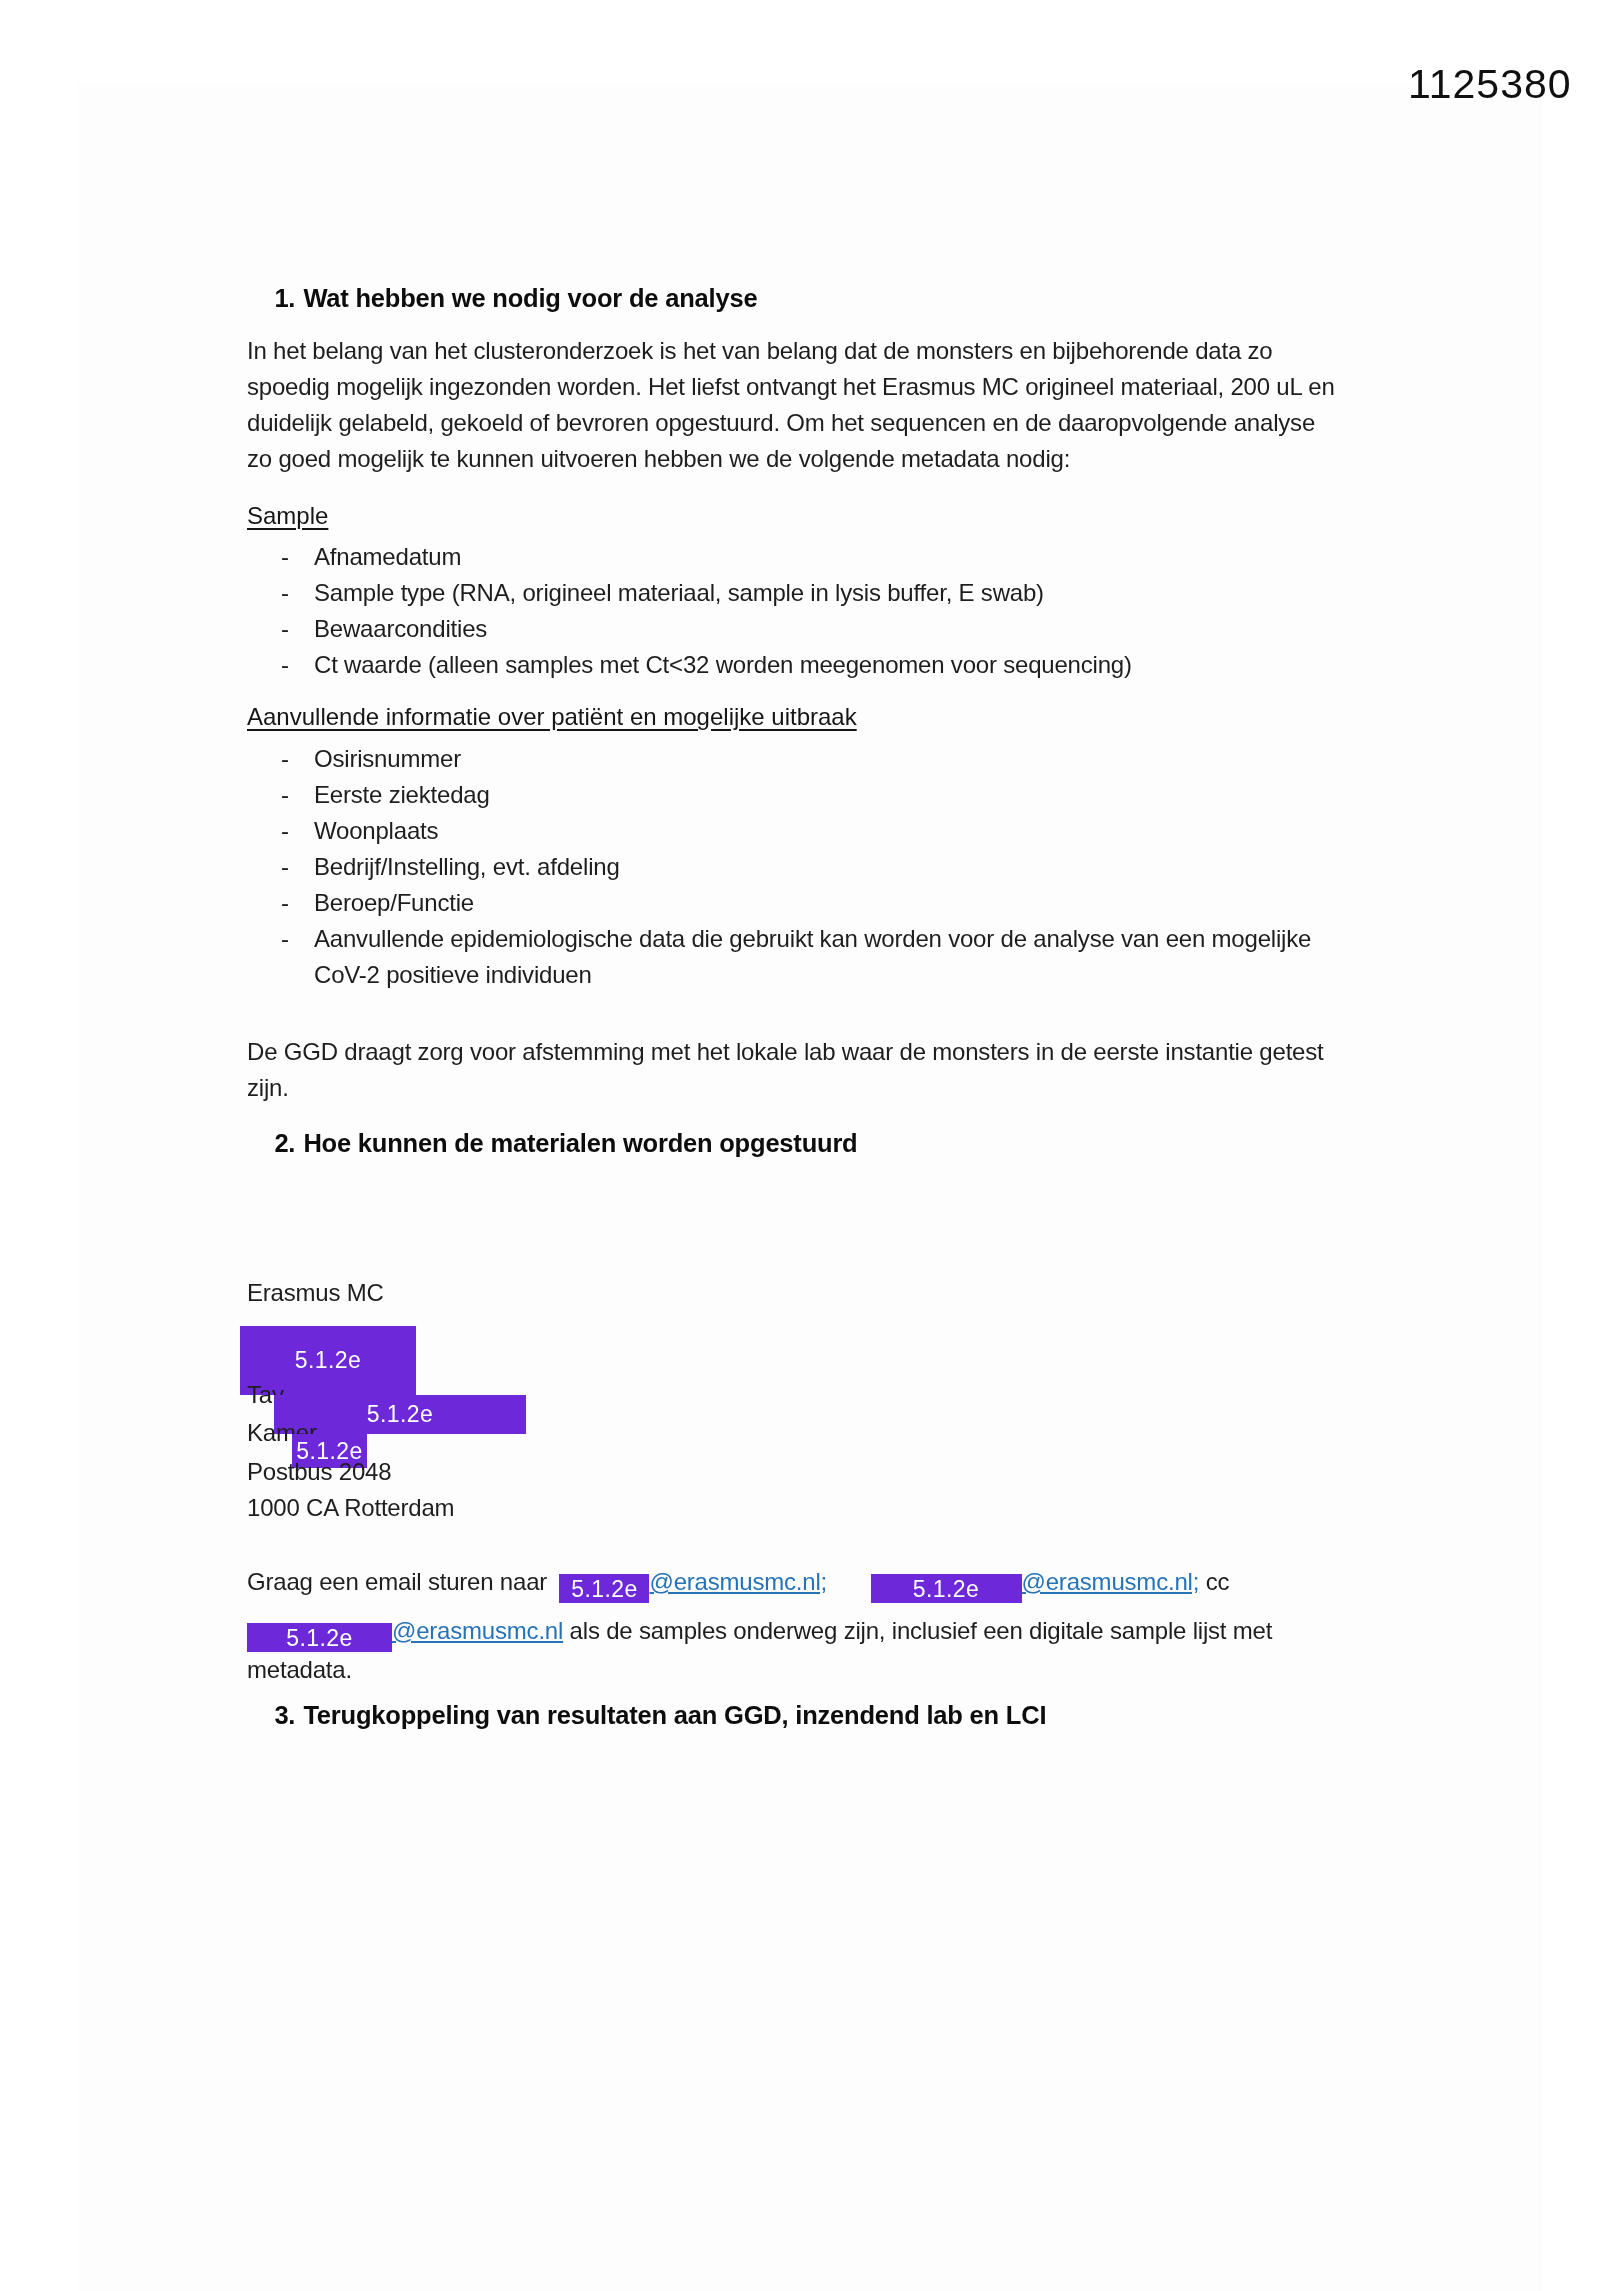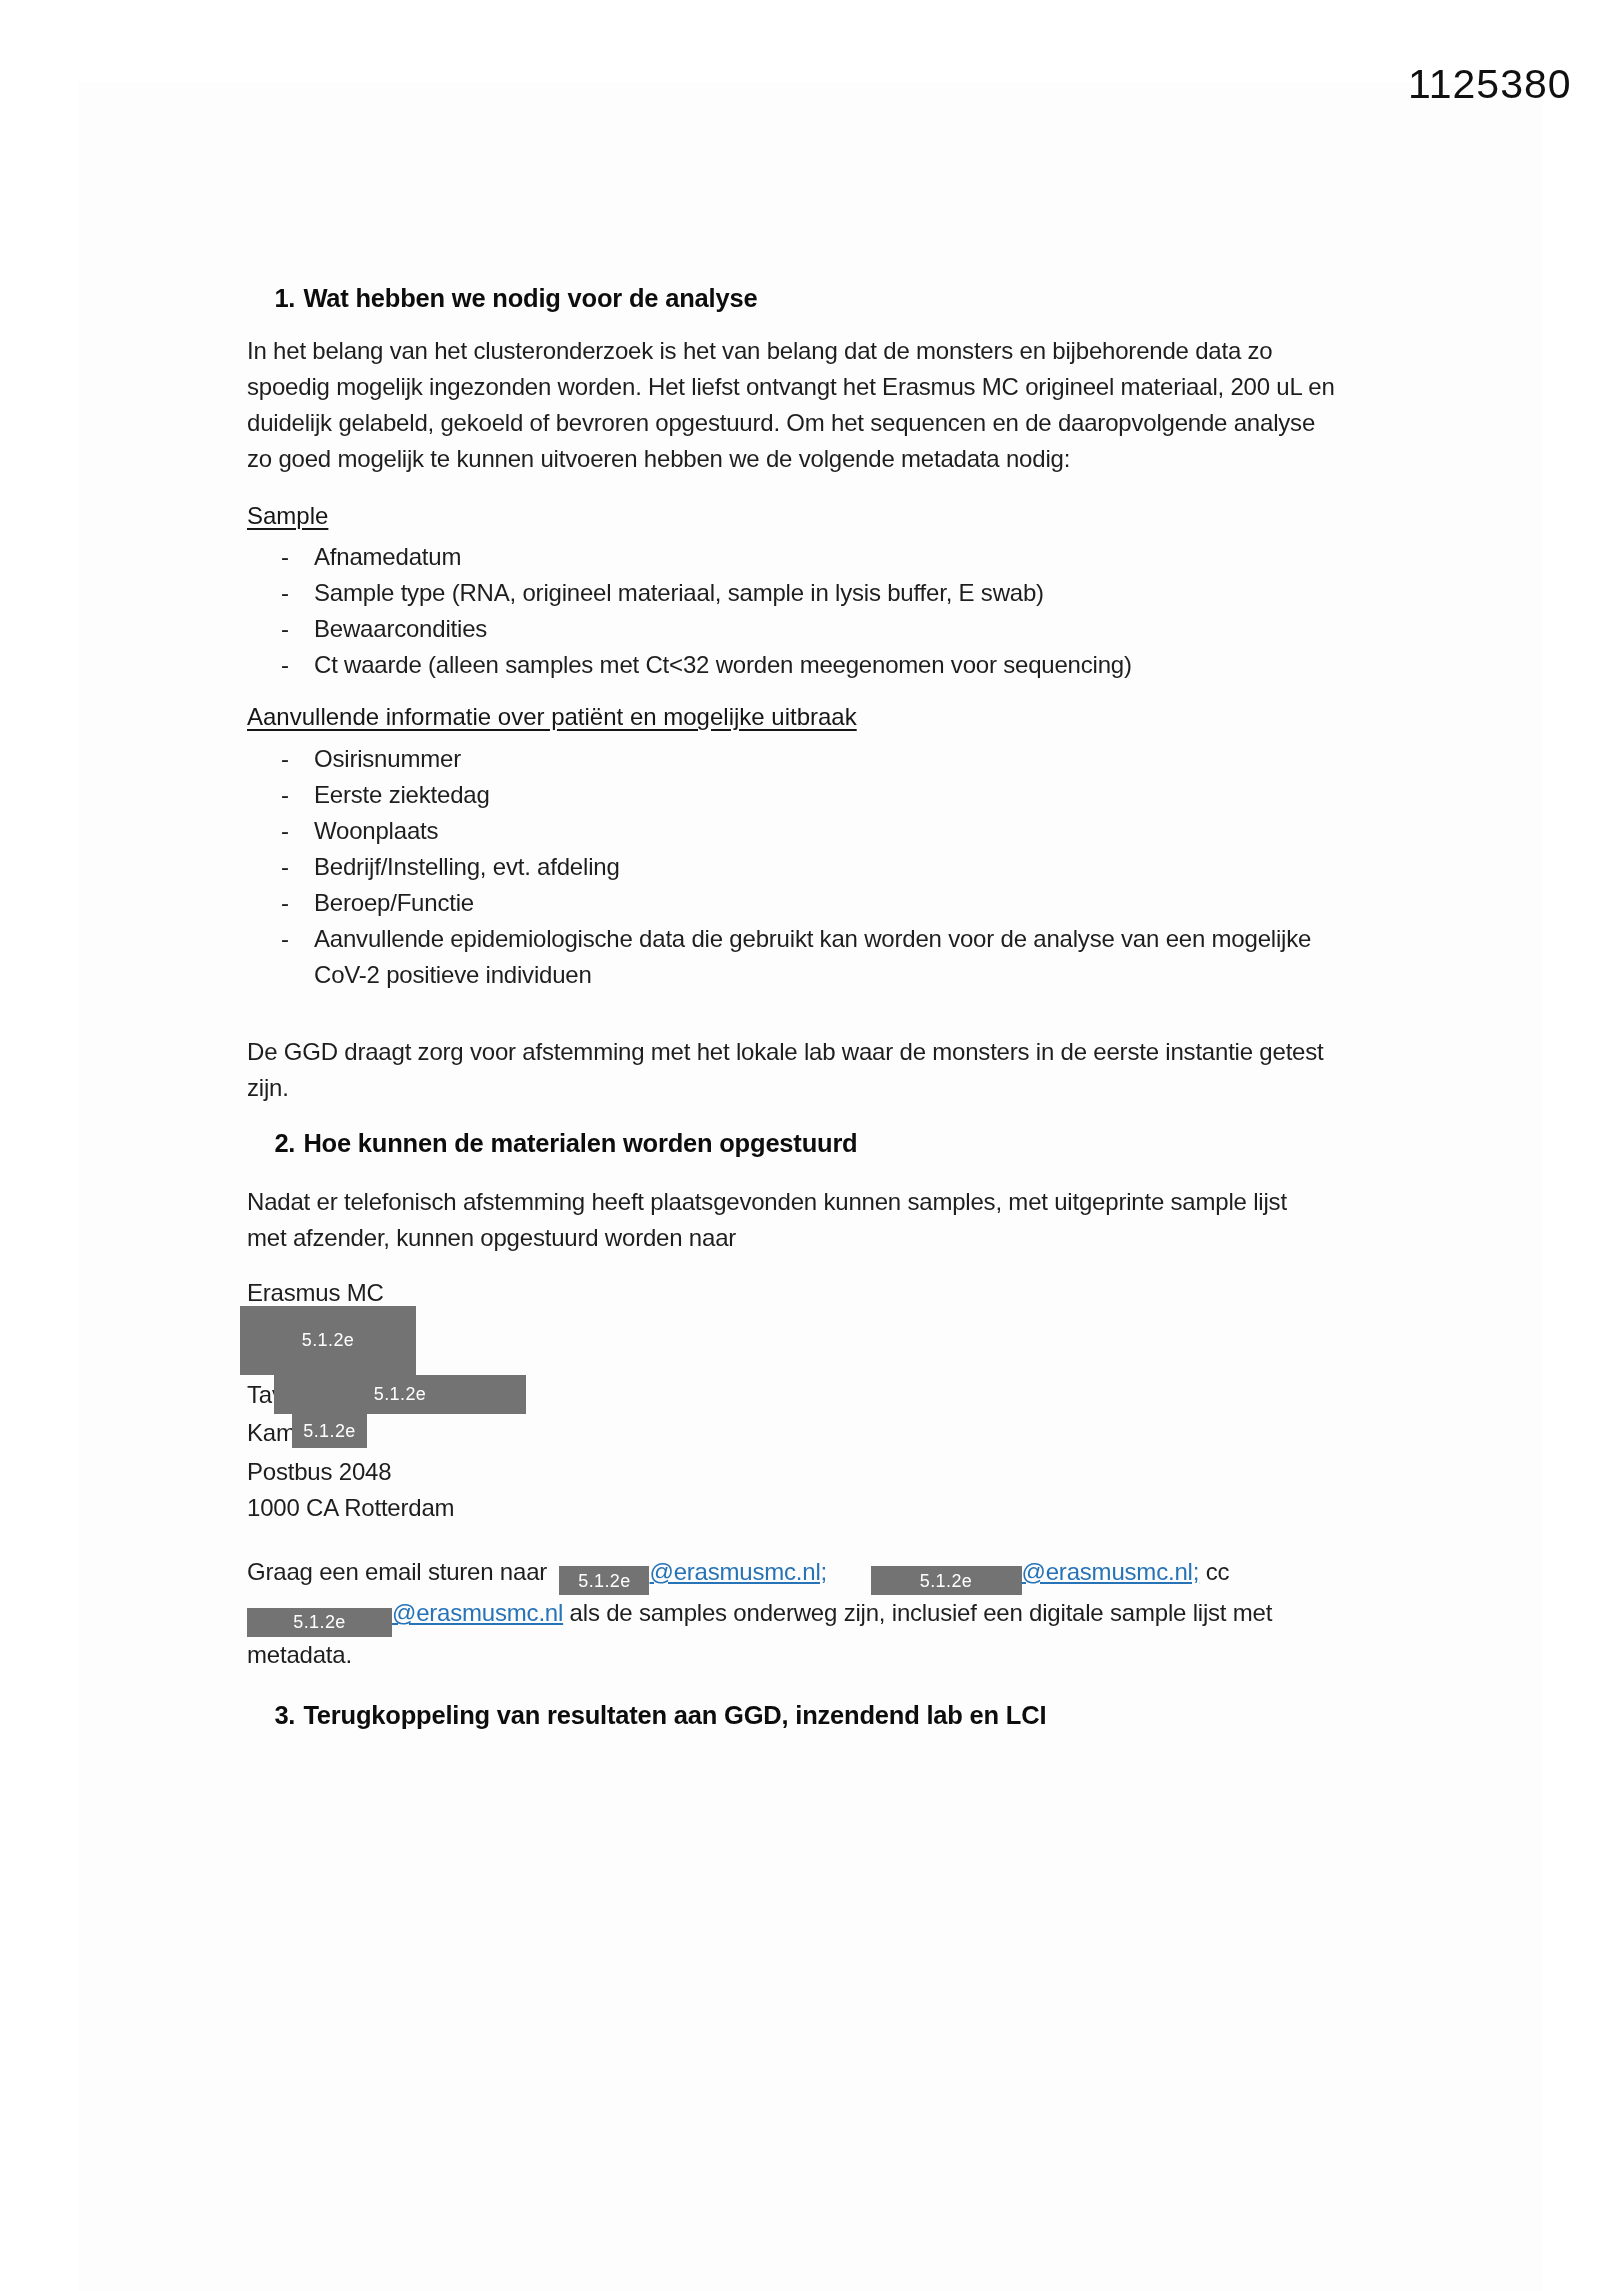--- a/index.html
+++ b/index.html
@@ -15,23 +15,23 @@
   .txt { font-size:24px; letter-spacing:-0.2px; }
   .line { line-height:36px; white-space:nowrap; }
   .heading { font-weight:bold; font-size:25.5px; color:#0d0d0d; letter-spacing:-0.2px;
     display:flex; padding-left:27.4px; line-height:33px; white-space:nowrap; }
   .hnum { width:29px; flex:0 0 29px; }
   .uheading { font-size:24px; color:#161616; text-decoration:underline;
     text-underline-offset:3.9px; line-height:36px; white-space:nowrap; }
   .list { }
   .li { position:relative; padding-left:67px; }
   .dash { position:absolute; left:34px; top:0; line-height:36px; }
-  .redact { background:#737373; color:#ffffff; font-size:18px; letter-spacing:0.4px;
+  .redact { background:#6d28d9; color:#ffffff; font-size:23px; letter-spacing:0.4px;
     display:flex; align-items:center; justify-content:center;
-    font-family:"Liberation Sans", sans-serif; }
+    font-family:"Liberation Sans", sans-serif;margin-top:20px; }
   .redact-abs { position:absolute; }
   .redact-inline { display:inline-flex; height:29px; vertical-align:-6.9px; }
   .w-a { width:90px; }
   .w-b { width:151px; margin-left:37px; }
   .w-c { width:145px; }
   .link { color:#2673b8; text-decoration:underline; text-decoration-color:#2673b8;
     cursor:pointer; }
   .addr-group { position:absolute; left:0; top:1274px; width:1294px; height:253px; }
   .addr-text { position:absolute; font-size:24px; letter-spacing:-0.2px;
     line-height:31px; white-space:nowrap; }
@@ -110,24 +110,20 @@
   <div class="abs txt" style="top:1034px;">
     <div class="line">De GGD draagt zorg voor afstemming met het lokale lab waar de monsters in de eerste instantie getest</div>
     <div class="line">zijn.</div>
   </div>
 
   <div class="abs heading" style="top:1127px;">
     <span class="hnum">2.</span>
     <span>Hoe kunnen de materialen worden opgestuurd</span>
   </div>
 
-  <div class="abs txt" style="top:1184px;">
-    <div class="line">Nadat er telefonisch afstemming heeft plaatsgevonden kunnen samples, met uitgeprinte sample lijst</div>
-    <div class="line">met afzender, kunnen opgestuurd worden naar</div>
-  </div>
 
   <div class="addr-group">
     <div class="addr-text" style="left:247px; top:2.9px;">Erasmus MC</div>
 
     <div class="redact redact-abs" style="left:240px; top:32px; width:176px; height:69px;">
       <span>5.1.2e</span>
     </div>
 
     <div class="addr-text" style="left:247px; top:105px;">Tav</div>
     <div class="redact redact-abs" style="left:274px; top:101px; width:252px; height:39px;">

